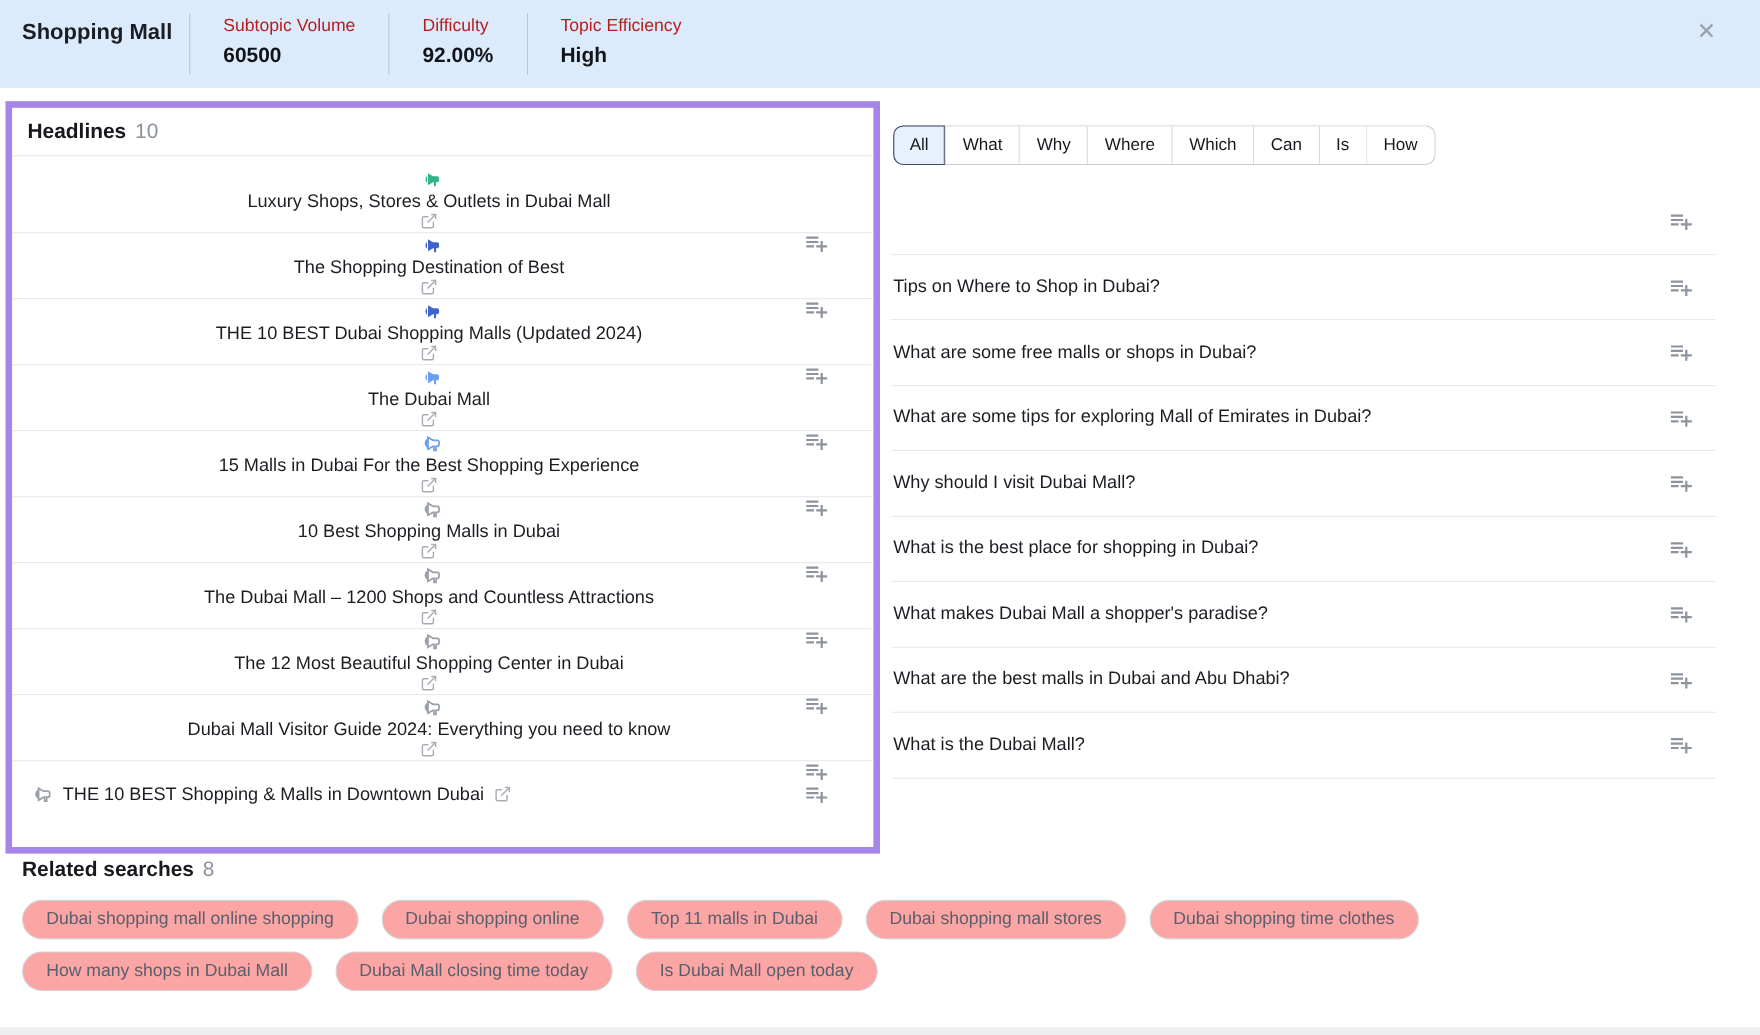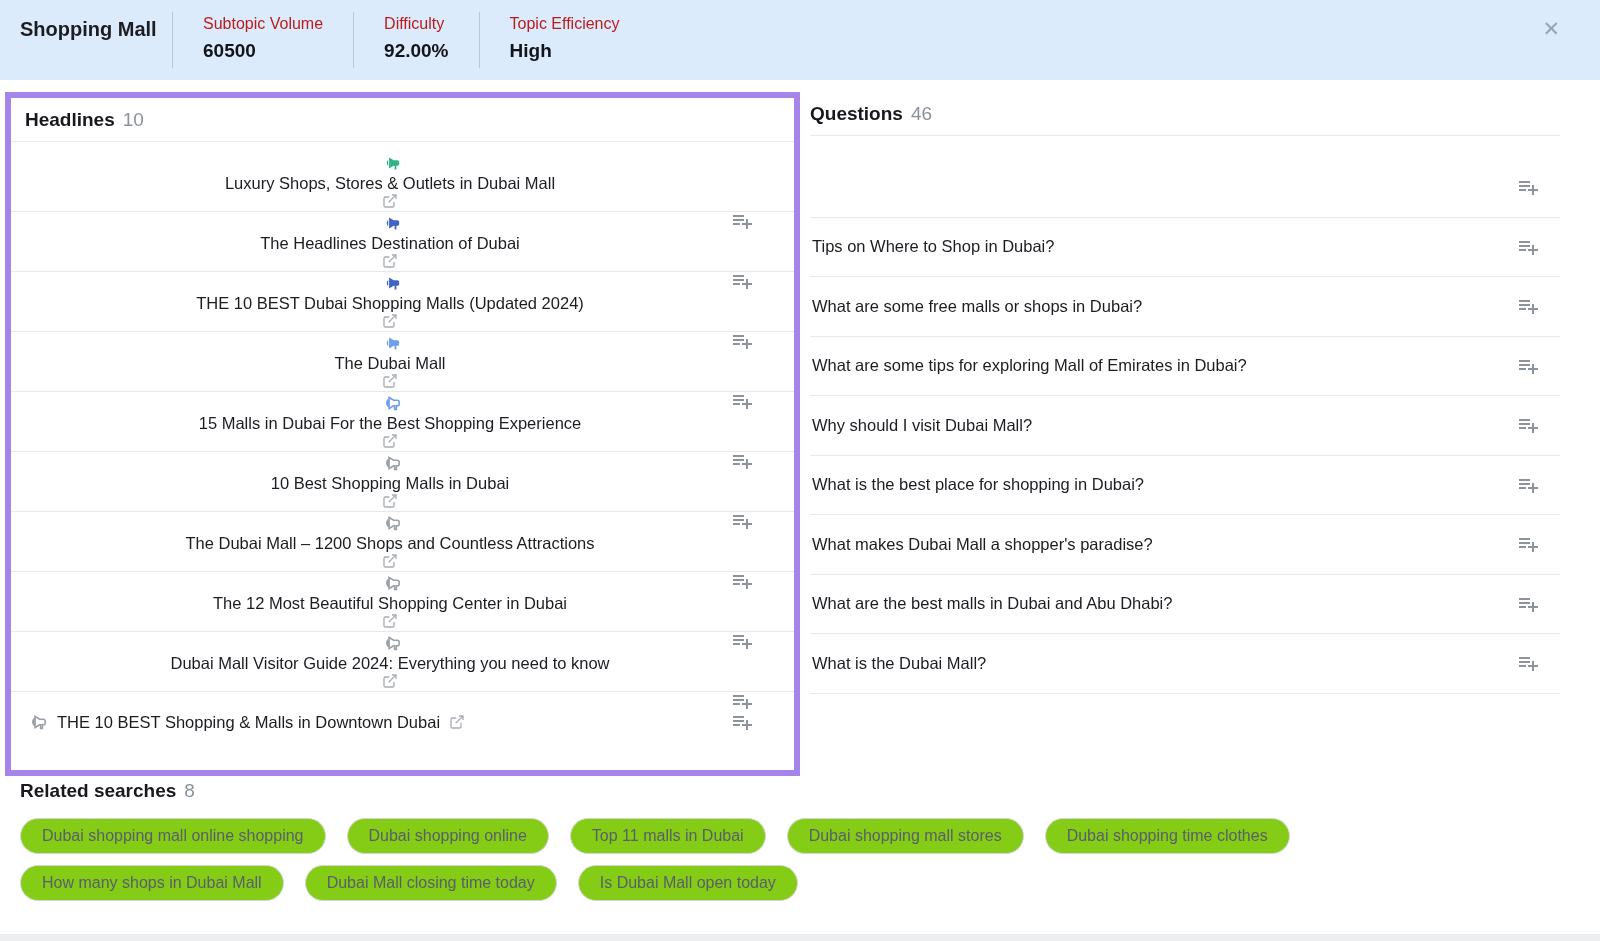--- a/index.html
+++ b/index.html
@@ -59,21 +59,21 @@
     padding:0 20px 0 2px; border-bottom:1px solid #e7e9ec; }
   .question-text { font-size:16.5px; color:#1b1d22; white-space:nowrap; }
 
   
   .related { position:absolute; left:0; top:780px; width:1600px; }
   .related-header { display:flex; align-items:center; padding-left:20px; margin-bottom:16px; }
   .pill-wrap { display:flex; flex-wrap:wrap; row-gap:11px; column-gap:21px;
     padding:0 20px; width:1450px; }
   .pill { height:36px; line-height:34px; padding:0 21px; border:1px solid #d3d6db;
     border-radius:18px; font-size:16px; color:#595f6b; white-space:nowrap; cursor:pointer;
-    background:#84cc16; }
+    background:#fca5a5; }
 
   .bottom-edge { position:absolute; left:0; bottom:0; width:1600px; height:7px;
     background:#eceef0; }
 </style>
 </head>
 <body>
 
 <div class="topbar">
   <div class="topbar-title">Shopping Mall</div>
   <div class="stat-divider"></div>
@@ -118,21 +118,21 @@
           <path d="M14 10H3v2h11v-2zm0-4H3v2h11V6zm4 8v-4h-2v4h-4v2h4v4h2v-4h4v-2h-4zM3 16h7v-2H3v2z"></path>
         </svg>
     </div>
     <div class="headline-row">
       <svg class="mega mega-blue" viewBox="0 0 24 24">
           <g transform="translate(24,0) scale(-1,1)">
             <path d="M4 9c-1.1 0-2 .9-2 2v2c0 1.1.9 2 2 2h1v4h2v-4h1l5 3V6L8 9H4z"></path>
             <path d="M15.5 12c0-1.33-.58-2.53-1.5-3.35v6.69c.92-.81 1.5-2.02 1.5-3.34z"></path>
           </g>
         </svg>
-      <span class="headline-text">The Headlines Destination of Dubai</span>
+      <span class="headline-text">The Shopping Destination of Best</span>
       <svg class="ext-link" viewBox="0 0 24 24" fill="none" stroke="currentColor" stroke-width="2">
           <path d="M18 13v6a2 2 0 0 1-2 2H5a2 2 0 0 1-2-2V8a2 2 0 0 1 2-2h6"></path>
           <polyline points="15 3 21 3 21 9"></polyline>
           <line x1="10" y1="14" x2="21" y2="3"></line>
         </svg>
       <svg class="add-btn" viewBox="0 0 24 24" fill="currentColor">
           <path d="M14 10H3v2h11v-2zm0-4H3v2h11V6zm4 8v-4h-2v4h-4v2h4v4h2v-4h4v-2h-4zM3 16h7v-2H3v2z"></path>
         </svg>
     </div>
     <div class="headline-row">
@@ -269,25 +269,31 @@
         </svg>
       <svg class="add-btn" viewBox="0 0 24 24" fill="currentColor">
           <path d="M14 10H3v2h11v-2zm0-4H3v2h11V6zm4 8v-4h-2v4h-4v2h4v4h2v-4h4v-2h-4zM3 16h7v-2H3v2z"></path>
         </svg>
     </div>
 
   </div>
 </div>
 
 <div class="questions-panel">
-  <div class="panel-header">
-    <span class="panel-title">Questions</span>
-    <span class="panel-count">46</span>
-  </div>
-
+
+  <div class="filter-tabs">
+    <div class="filter-tab active">All</div>
+    <div class="filter-tab">What</div>
+    <div class="filter-tab">Why</div>
+    <div class="filter-tab">Where</div>
+    <div class="filter-tab">Which</div>
+    <div class="filter-tab">Can</div>
+    <div class="filter-tab">Is</div>
+    <div class="filter-tab">How</div>
+  </div>
 
   <div class="question-list">
     <div class="question-row">
       <svg class="add-btn" viewBox="0 0 24 24" fill="currentColor">
           <path d="M14 10H3v2h11v-2zm0-4H3v2h11V6zm4 8v-4h-2v4h-4v2h4v4h2v-4h4v-2h-4zM3 16h7v-2H3v2z"></path>
         </svg>
     </div>
     <div class="question-row">
       <span class="question-text">Tips on Where to Shop in Dubai?</span>
       <svg class="add-btn" viewBox="0 0 24 24" fill="currentColor">

